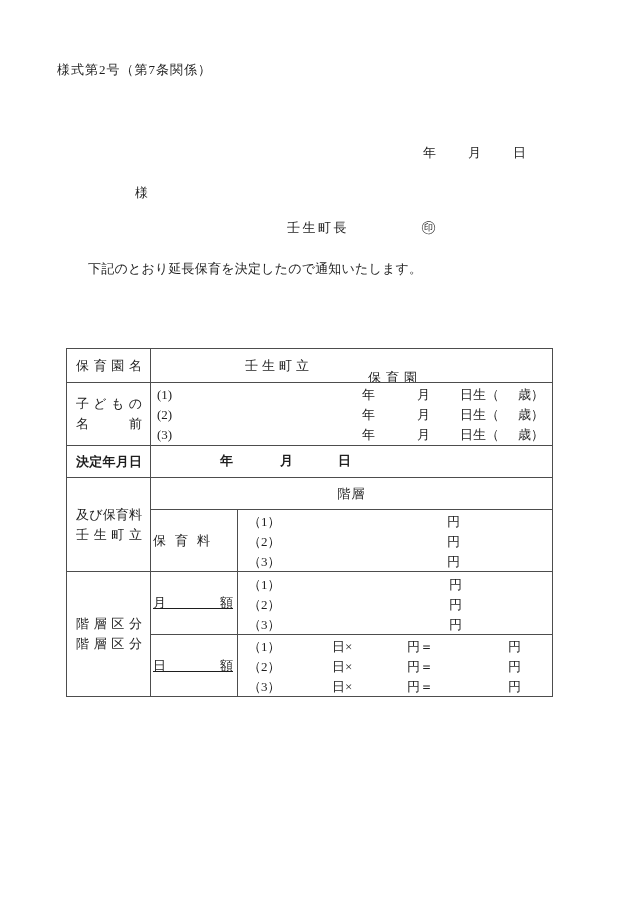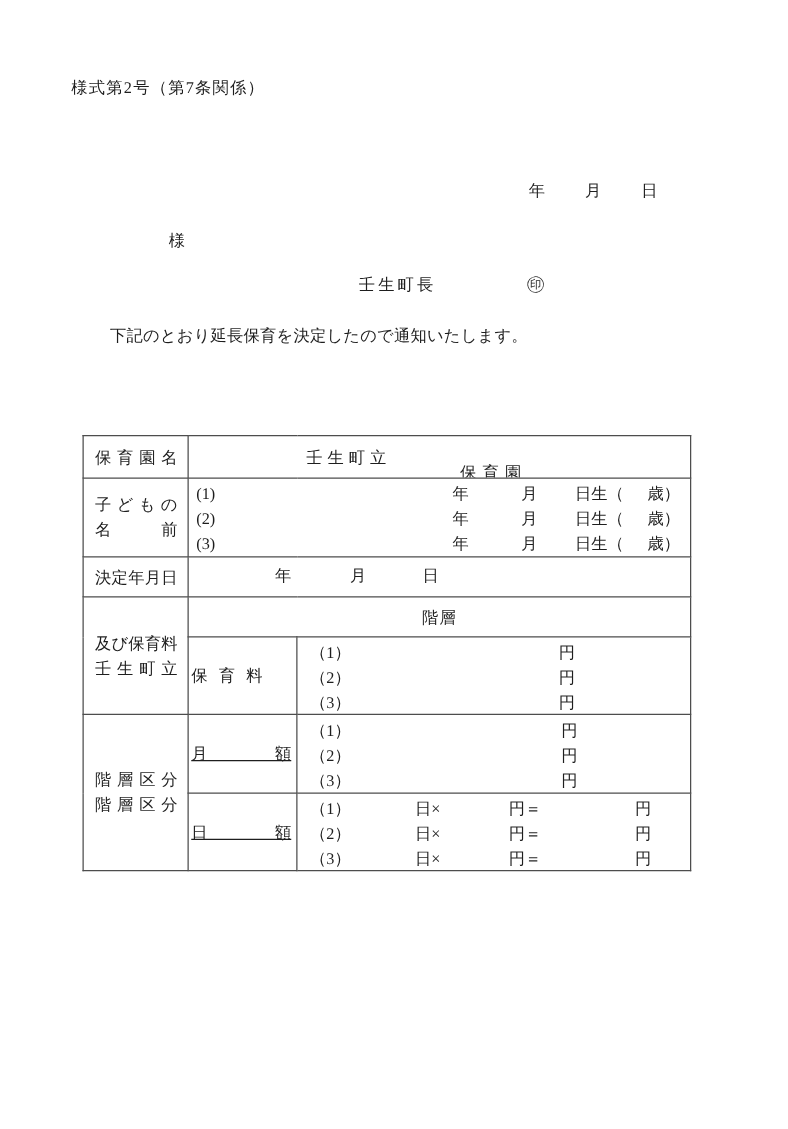--- a/index.html
+++ b/index.html
@@ -38,21 +38,21 @@
   table.notice td {
     border: 1px solid #4d4d4d;
     padding: 0;
     vertical-align: middle;
     font-size: 13px;
     overflow: hidden;
   }
   
   .r1 td { height: 33px; }
   .r2 td { height: 62px; }
-  .r3 td { height: 31px; }
+  .r3 td { height: 31px; font-weight: bold; }
   .r4 td { height: 31px; }
   .r5 td { height: 61px; }
   .r6 td { height: 62px; }
   .r7 td { height: 61px; }
 
   .lblA { padding: 0 8px 0 9px !important; }
   .lblA .lline {
     line-height: 20px;
     text-align: justify;
     text-align-last: justify;

